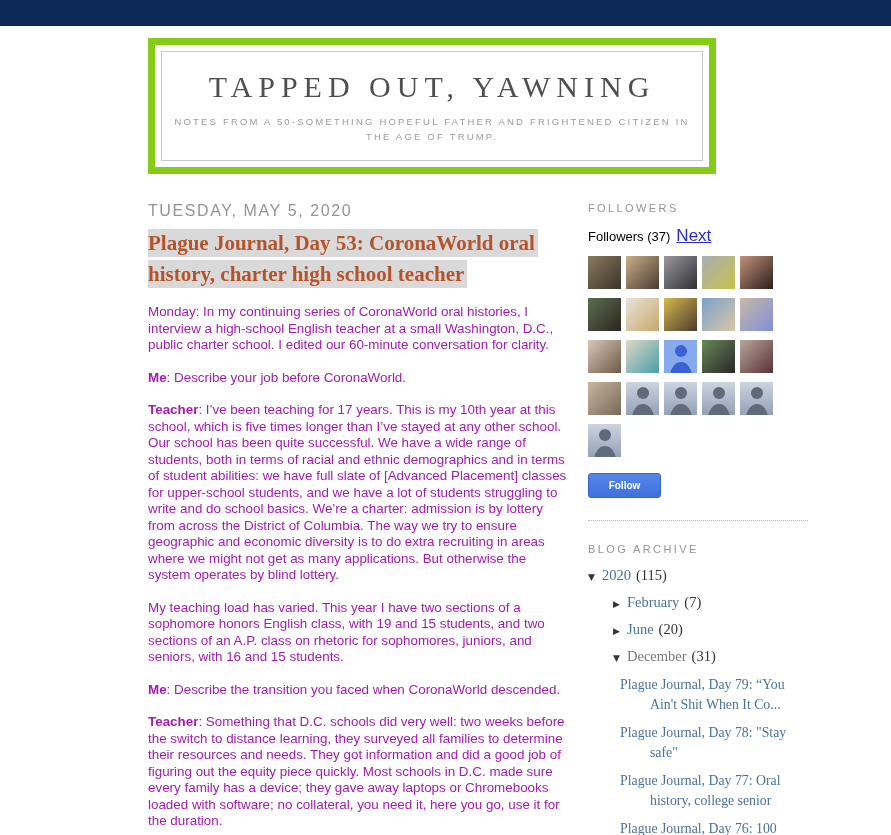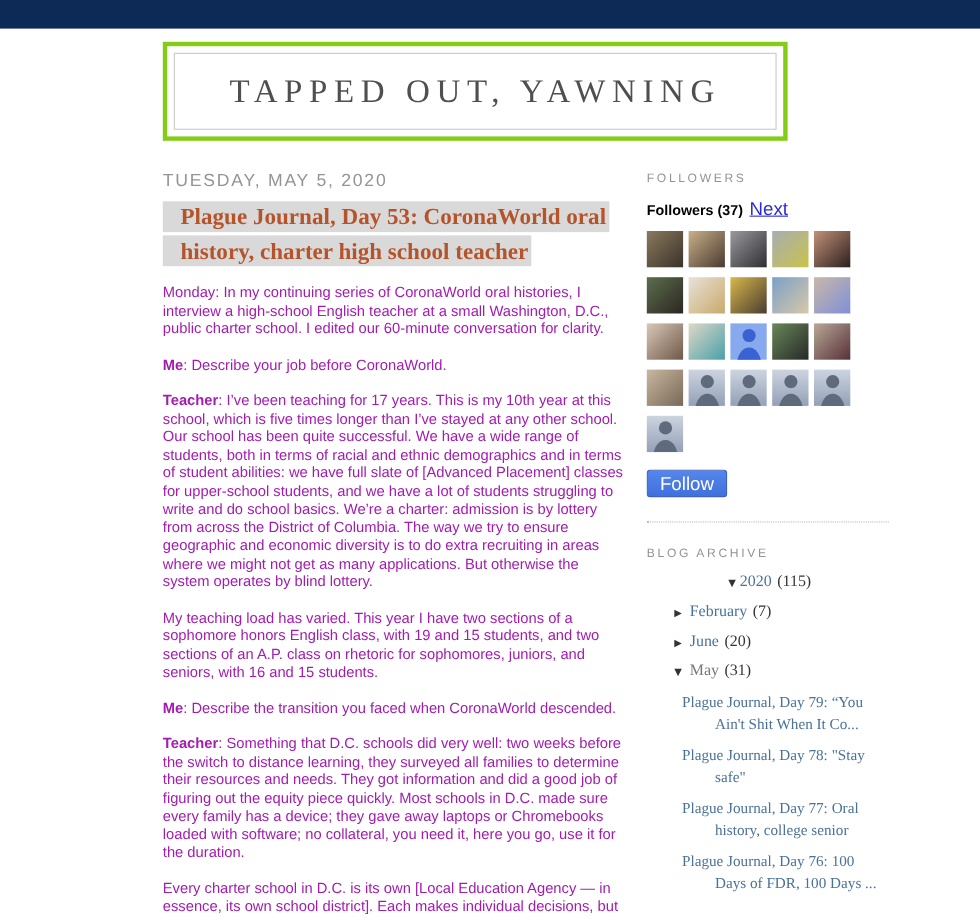--- a/index.html
+++ b/index.html
@@ -10,21 +10,21 @@
   }
   
   .navbar {
     width: 100%; height: 26px;
     background: var(--navbar-bg, #0d2a57);
   }
   
   .header-box {
     box-sizing: border-box;
     width: 568px; margin: 12px 0 6px 148px;
-    border: 4px solid #84cc16;
+    border: 7px solid #84cc16;
     padding: 6px;
     background: #fff;
   }
   .header-inner {
     border: 1px solid #c9c9c9;
     text-align: center;
     padding: 18px 10px 16px;
   }
   .blog-title {
     margin: 0;
@@ -56,37 +56,37 @@
   }
   .post-title {
     margin: 0 0 14px 0;
     font-family: "Liberation Serif", serif;
     font-size: 21px; font-weight: bold;
     line-height: 31px;
     color: var(--post-title-color, #b5532a);
   }
   .post-title .hl {
     background: var(--post-title-highlight, #d9d9d9);
-    padding: 2px 3px 2px 16px;
+    padding: 2px 3px 2px 0;
     -webkit-box-decoration-break: clone;
     box-decoration-break: clone;
   }
   .post-body p {
     margin: 0 0 16px 0;
     font-size: 13.4px; line-height: 16.5px;
     color: #a21caf;
   }
   
   .widget-label {
     font-size: 11px; letter-spacing: 2.4px;
     color: var(--label-gray, #999999);
     margin-bottom: 12px;
   }
   .followers-line { font-size: 13px; color: #000; margin-bottom: 10px; }
-  .followers-line b { font-weight: bold; margin-top: 33px; }
+  .followers-line b { font-weight: normal; margin-top: 33px; }
   .next-link {
     color: var(--next-link, #2b2bd4);
     text-decoration: underline;
     font-size: 17px; margin-left: 6px;
   }
   .avatar-grid {
     display: grid;
     grid-template-columns: repeat(5, 33px);
     column-gap: 5px; row-gap: 9px;
     margin-bottom: 8px;
@@ -108,33 +108,33 @@
     border-radius: 50% 50% 0 0 / 100% 100% 0 0;
   }
   .ph-gray .ph-head, .ph-gray .ph-body { background: #5f6b7d; }
   .ph-blue .ph-head, .ph-blue .ph-body { background: #3a62d2; }
   .follow-btn {
     margin-top: 8px;
     width: 73px; height: 25px;
     background: linear-gradient(180deg, var(--follow-bg1, #5486ec), var(--follow-bg2, #4170dd));
     border: 1px solid var(--follow-border, #3a62c4);
     border-radius: 3px;
-    color: #ffffff; font-weight: normal; font-size: 17px;
+    color: #ffffff; font-weight: bold; font-size: 10px;
     font-family: "Liberation Sans", sans-serif;
     cursor: pointer;
   }
   .widget-sep {
     border: none;
     border-top: 1px dotted #b9b9b9;
     margin: 22px 0;
   }
   
   .archive-tree { font-family: "Liberation Serif", serif; font-size: 14.5px; }
   .arch-item { margin-bottom: 10px; }
-  .arch-item.lvl0 { margin-left: 0; text-align: center; }
+  .arch-item.lvl0 { margin-left: 0; }
   .arch-item.lvl1 { margin-left: 25px; }
   .arch-arrow {
     display: inline-block; width: 14px;
     font-size: 9px; color: #333; cursor: pointer;
     font-family: "DejaVu Sans", sans-serif;
   }
   .arch-link { color: var(--archive-link, #4a7299); text-decoration: none; }
   .arch-current { color: var(--archive-current, #777777); }
   .arch-count { color: #333; margin-left: 5px; }
   .archive-posts {
@@ -146,20 +146,21 @@
   .archive-posts a { color: var(--archive-link, #4a7299); text-decoration: none; }
 </style>
 </head>
 <body>
 
 <div class="navbar"></div>
 
 <div class="header-box">
   <div class="header-inner">
     <h1 class="blog-title">TAPPED OUT, YAWNING</h1>
+    <div class="blog-subtitle">NOTES FROM A 50-SOMETHING HOPEFUL FATHER AND FRIGHTENED CITIZEN IN THE AGE OF TRUMP.</div>
   </div>
 </div>
 
 <div class="content">
 
   <div class="main-col">
     <div class="post-date">TUESDAY, MAY 5, 2020</div>
     <h2 class="post-title"><span class="hl">Plague Journal, Day 53: CoronaWorld oral history, charter high school teacher</span></h2>
     <div class="post-body" id="post-body">
         <p>Monday: In my continuing series of CoronaWorld oral histories, I interview a high-school English teacher at a small Washington, D.C., public charter school. I edited our 60-minute conversation for clarity.</p>
@@ -223,21 +224,21 @@
     </div>
 
     <hr class="widget-sep">
 
     <div>
       <div class="widget-label">BLOG ARCHIVE</div>
       <div class="archive-tree" id="archive-tree">
           <div class="arch-item lvl0"><span class="arch-arrow">▼</span><a class="arch-link" href="#">2020</a><span class="arch-count">(115)</span></div>
           <div class="arch-item lvl1"><span class="arch-arrow">▶</span><a class="arch-link" href="#">February</a><span class="arch-count">(7)</span></div>
           <div class="arch-item lvl1"><span class="arch-arrow">▶</span><a class="arch-link" href="#">June</a><span class="arch-count">(20)</span></div>
-          <div class="arch-item lvl1"><span class="arch-arrow">▼</span><span class="arch-current">May</span><span class="arch-count">(31)</span></div>
+          <div class="arch-item lvl1"><span class="arch-arrow">▼</span><span class="arch-current">December</span><span class="arch-count">(31)</span></div>
         </div>
       <ul class="archive-posts" id="archive-posts">
           <li><a href="#">Plague Journal, Day 79: “You Ain't Shit When It Co...</a></li>
           <li><a href="#">Plague Journal, Day 78: "Stay safe"</a></li>
           <li><a href="#">Plague Journal, Day 77: Oral history, college senior</a></li>
           <li><a href="#">Plague Journal, Day 76: 100 Days of FDR, 100 Days ...</a></li>
         </ul>
     </div>
   </div>
 

